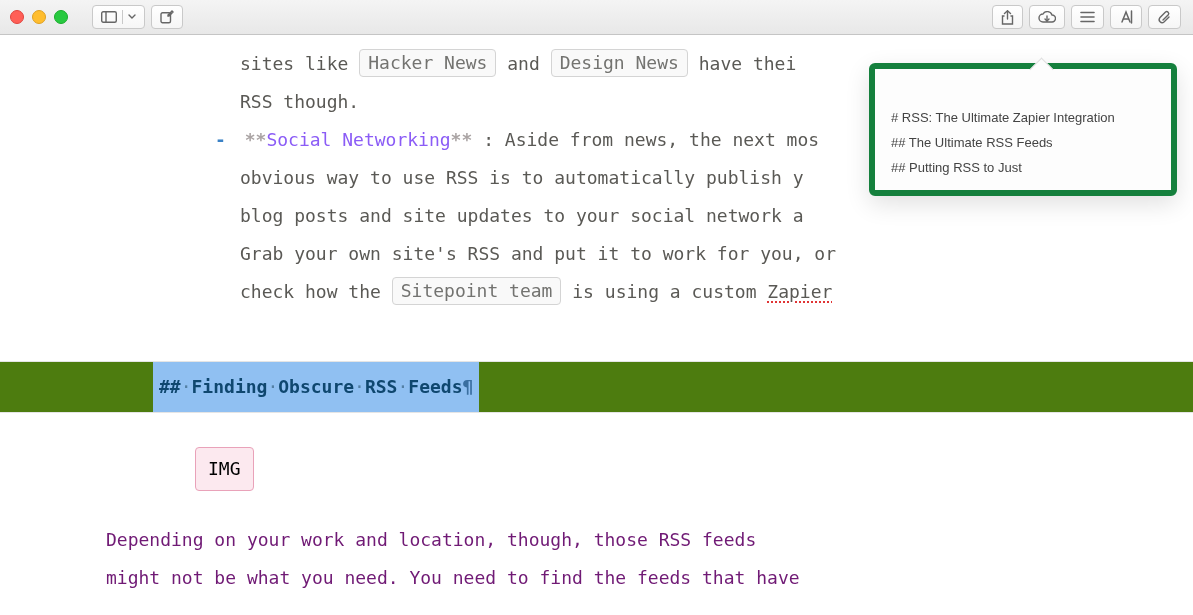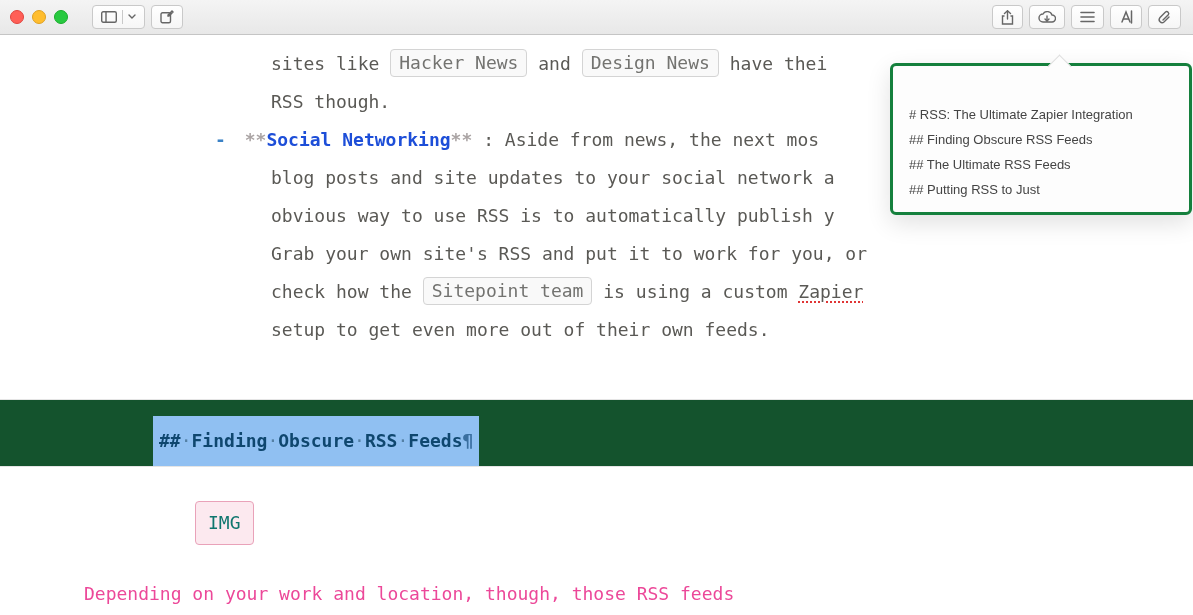--- a/index.html
+++ b/index.html
@@ -56,89 +56,89 @@
   }
 
   .editor {
     font-family: "Menlo", "SF Mono", ui-monospace, Consolas, monospace;
     font-size: 18px;
     line-height: 38px;
     color: #5a5955;
     padding-top: 10px;
   }
 
-  .line-block { padding-left: 240px; padding-right: 40px; margin-left: 31px; }
+  .line-block { padding-left: 240px; padding-right: 40px; }
   .bullet-block { padding-left: 215px; padding-right: 40px; }
   .bullet-block .bullet-marker { color:#3b82c6; font-weight:bold; padding-right: 8px;}
 
   .link-chip {
     display: inline-block;
     border: 1px solid #d4d4d4;
     border-radius: 4px;
     padding: 0 8px;
     line-height: 26px;
     background: #f9f9f9;
     color: #737370;
     vertical-align: 1px;
   }
 
   .bold-md .stars { color: #aaa4a4; font-weight: bold; }
-  .bold-md .bold { color: #1d4ed8; font-weight: bold; margin-top: 28px; }
+  .bold-md .bold { color: #8b5cf6; font-weight: normal; margin-top: 28px; }
 
   .spellerr {
     text-decoration-line: underline;
     text-decoration-style: dotted;
     text-decoration-color: #e03535;
     text-decoration-thickness: 2px;
     text-underline-offset: 3px;
     text-align: right;
   }
 
   
   .heading-row {
     margin-top: 50px;
     margin-bottom: 34px;
     border-top: 1px solid #e5e5e5;
     border-bottom: 1px solid #e5e5e5;
-    background: #14532d;
-    padding: 16px 0 0 153px;
+    background: #4d7c0f;
+    padding: 0 0 0 153px;
   }
   .heading-row .hl {
     display: inline-block;
     background: #90c0f2;
     padding: 6px 6px 6px 6px;
     font-family: "Menlo","SF Mono",ui-monospace,Consolas,monospace;
     font-size: 18px;
     font-weight: bold;
     color: #0f476f;
   }
   .heading-row .dot-sep { color:#5480a5; font-weight:normal;}
 
   .img-chip-row { padding-left: 195px; margin-bottom: 30px;}
   .img-chip {
     display: inline-block;
     border: 1px solid #e9a2b9;
     background: #fce9ef;
-    color: #0f766e;
+    color: #000000;
     border-radius: 4px;
     padding: 2px 12px;
     font-family: "Menlo","SF Mono",ui-monospace,Consolas,monospace;
     font-size: 18px;
   }
 
-  .para-block { padding-left: 84px; padding-right: 40px; font-family: "Menlo","SF Mono",ui-monospace,Consolas,monospace; font-size:18px; line-height:38px; color:#ec4899;}
+  .para-block { padding-left: 106px; padding-right: 40px; font-family: "Menlo","SF Mono",ui-monospace,Consolas,monospace; font-size:18px; line-height:38px; color:#701a75;}
 
   
   .popover {
     position: absolute;
     top: 28px;
-    right: 1px;
+    right: 16px;
     width: 276px;
     background: #fdfdfd;
-    border: 3px solid #15803d;
+    border: 6px solid #15803d;
     border-radius: 6px;
     box-shadow: 0 8px 24px rgba(0,0,0,0.12);
     padding: 36px 10px 10px 10px;
     z-index: 5;
   }
   .popover::before {
     content: '';
     position: absolute;
     top: -8px;
     right: 121px;
@@ -240,21 +240,20 @@
         </svg>
       </span>
     </div>
   </div>
 </div>
 
 <div class="content">
 
   <div class="popover">
     <div class="outline-item"># RSS: The Ultimate Zapier Integration</div>
-    <div class="outline-item">## Finding Obscure RSS Feeds</div>
     <div class="outline-item">## The Ultimate RSS Feeds</div>
     <div class="outline-item">## Putting RSS to Just</div>
   </div>
 
   <div class="editor">
     <div class="line-block">
       <span>sites like </span>
       <span class="link-chip">Hacker News</span>
       <span> and </span>
       <span class="link-chip">Design News</span>
@@ -263,29 +262,28 @@
     <div class="line-block">
       <span>RSS though.</span>
     </div>
 
     <div class="bullet-block">
       <span class="bullet-marker">-</span>
       <span class="bold-md">
         <span class="stars">**</span><span class="bold">Social Networking</span><span class="stars">**</span>
       </span><span>: Aside from news, the next mos</span>
     </div>
+    <div class="line-block">obvious way to use RSS is to automatically publish y</div>
     <div class="line-block">blog posts and site updates to your social network a</div>
-    <div class="line-block">obvious way to use RSS is to automatically publish y</div>
     <div class="line-block">Grab your own site's RSS and put it to work for you, or</div>
     <div class="line-block">
       <span>check how the </span>
       <span class="link-chip">Sitepoint team</span>
       <span> is using a custom </span><span class="spellerr">Zapier</span>
     </div>
-    <div class="line-block">setup to get even more out of their own feeds.</div>
 
     <div class="heading-row">
       <span class="hl">
         <span>##</span><span class="dot-sep">·</span><span>Finding</span><span class="dot-sep">·</span><span>Obscure</span><span class="dot-sep">·</span><span>RSS</span><span class="dot-sep">·</span><span>Feeds</span><span style="color:#3a6fa0">¶</span>
       </span>
     </div>
 
     <div class="img-chip-row">
       <span class="img-chip">IMG</span>
     </div>

